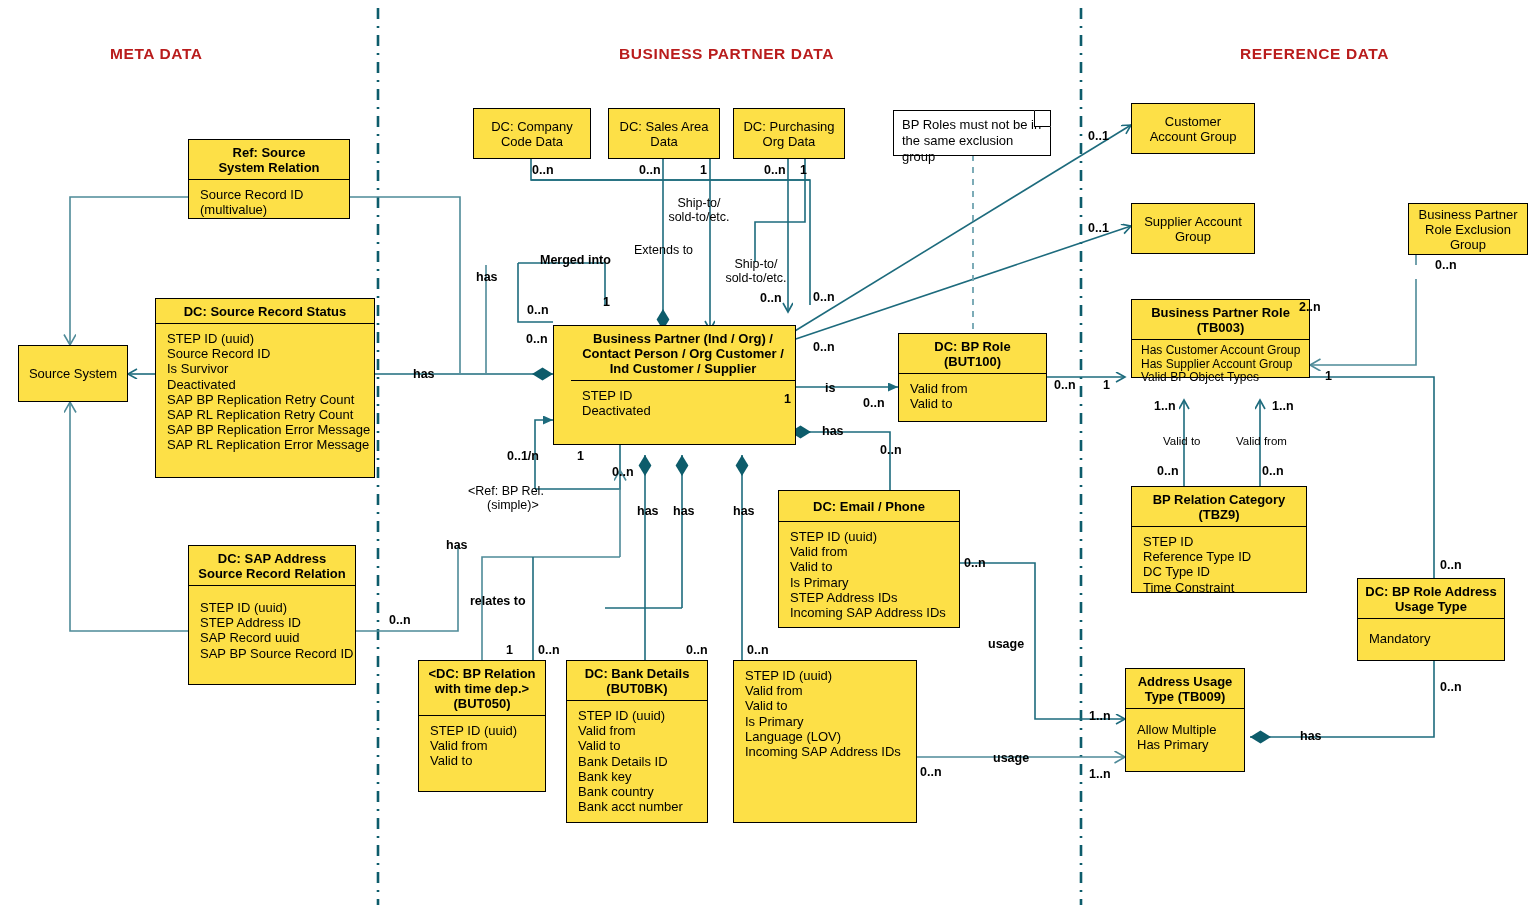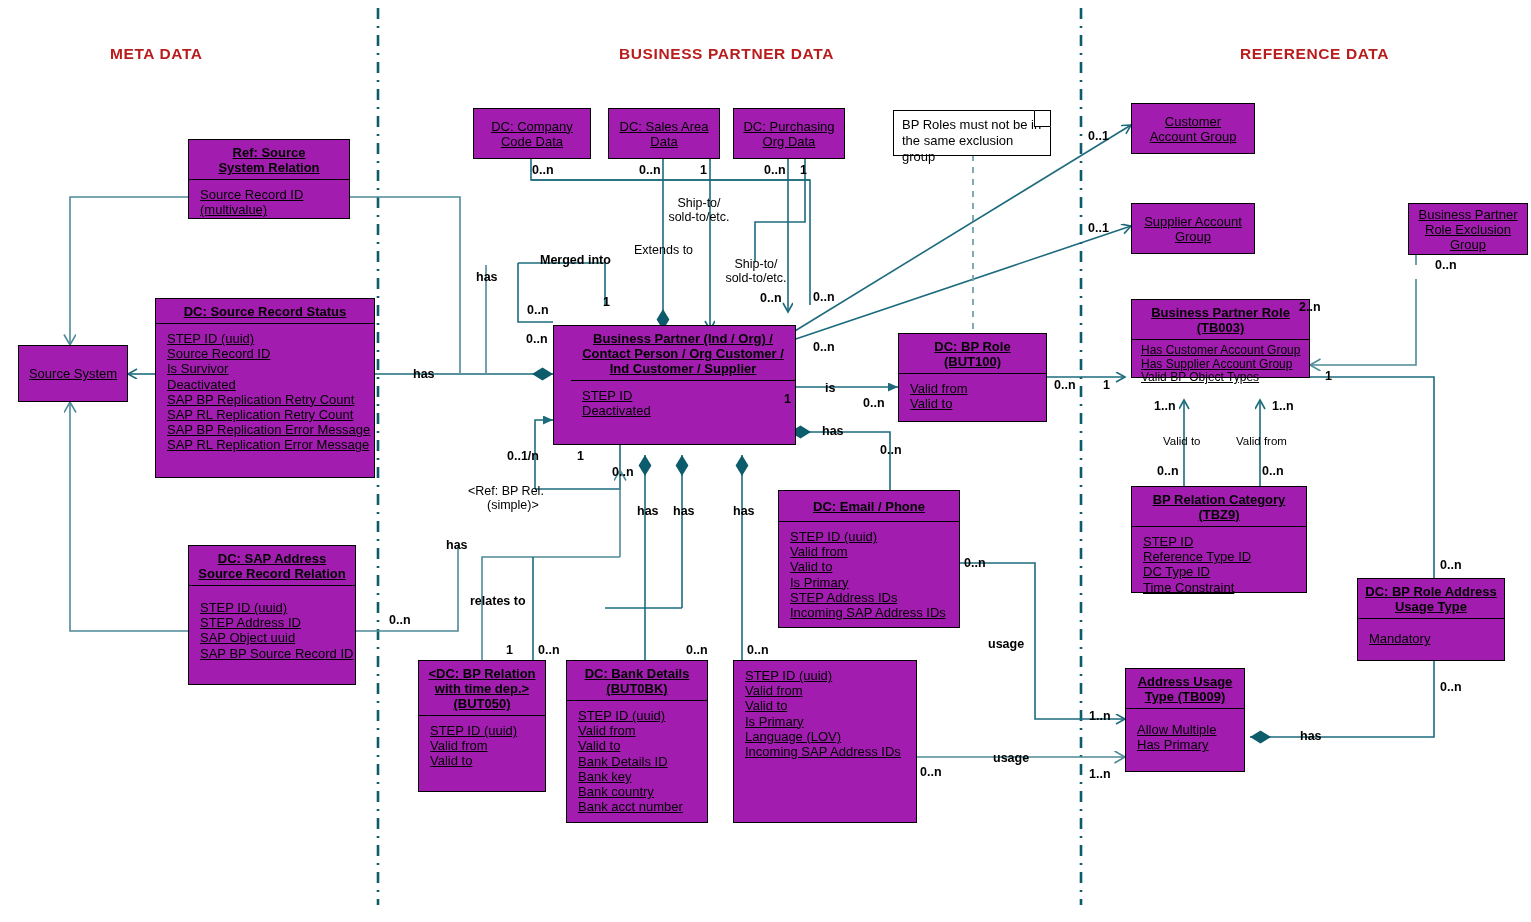--- a/index.html
+++ b/index.html
@@ -3,21 +3,21 @@
 <meta charset="utf-8">
 <title>SAP Business Partner Data Model</title>
 <style>
   html,body{margin:0;padding:0;background:#ffffff;}
   body{font-family:"Liberation Sans", sans-serif;}
   #canvas{position:relative;width:1531px;height:922px;background:#fff;overflow:hidden;}
   svg.edges{position:absolute;left:0;top:0;width:1531px;height:922px;pointer-events:none;}
 
   .swim-title{position:absolute;color:#b91c1c;font-weight:bold;font-size:15.5px;letter-spacing:.6px;white-space:nowrap;}
 
-  .ent{position:absolute;box-sizing:border-box;border:1.6px solid #000;background:#a21caf;text-decoration:underline;}
+  .ent{position:absolute;box-sizing:border-box;border:1.6px solid #000;background:#fde047;}
   .ent .hdr{box-sizing:border-box;text-align:center;font-weight:bold;font-size:13px;color:#000;
             padding:5px 4px 4px 4px;line-height:15px;}
   .ent.div .hdr{border-bottom:1.6px solid #000;}
   .ent .body{box-sizing:border-box;padding:7px 0 5px 11px;font-size:13px;line-height:15.2px;color:#000;}
   .ent .body div{white-space:nowrap;}
   .ent.plain{display:flex;align-items:center;justify-content:center;text-align:center;font-size:13px;line-height:15px;}
   .ent.small-attr .body{font-size:12px;line-height:13.6px;padding-left:9px;}
 
   .note{position:absolute;box-sizing:border-box;border:1.6px solid #000;background:#fff;font-size:13px;
         line-height:16px;padding:6px 8px;color:#000;}
@@ -169,21 +169,21 @@
   </div>
 
   <div class="ent div" style="left:188px;top:545px;width:168px;height:140px;">
     <div class="hdr">
       <div>DC: SAP Address</div>
       <div>Source Record Relation</div>
     </div>
     <div class="body" style="padding-top:14px;">
       <div>STEP ID (uuid)</div>
       <div>STEP Address ID</div>
-      <div>SAP Object uuid</div>
+      <div>SAP Record uuid</div>
       <div>SAP BP Source Record ID</div>
     </div>
   </div>
 
   <div class="ent plain" style="left:473px;top:108px;width:118px;height:51px;">
     <div>
       <div>DC: Company</div>
       <div>Code Data</div>
     </div>
   </div>

